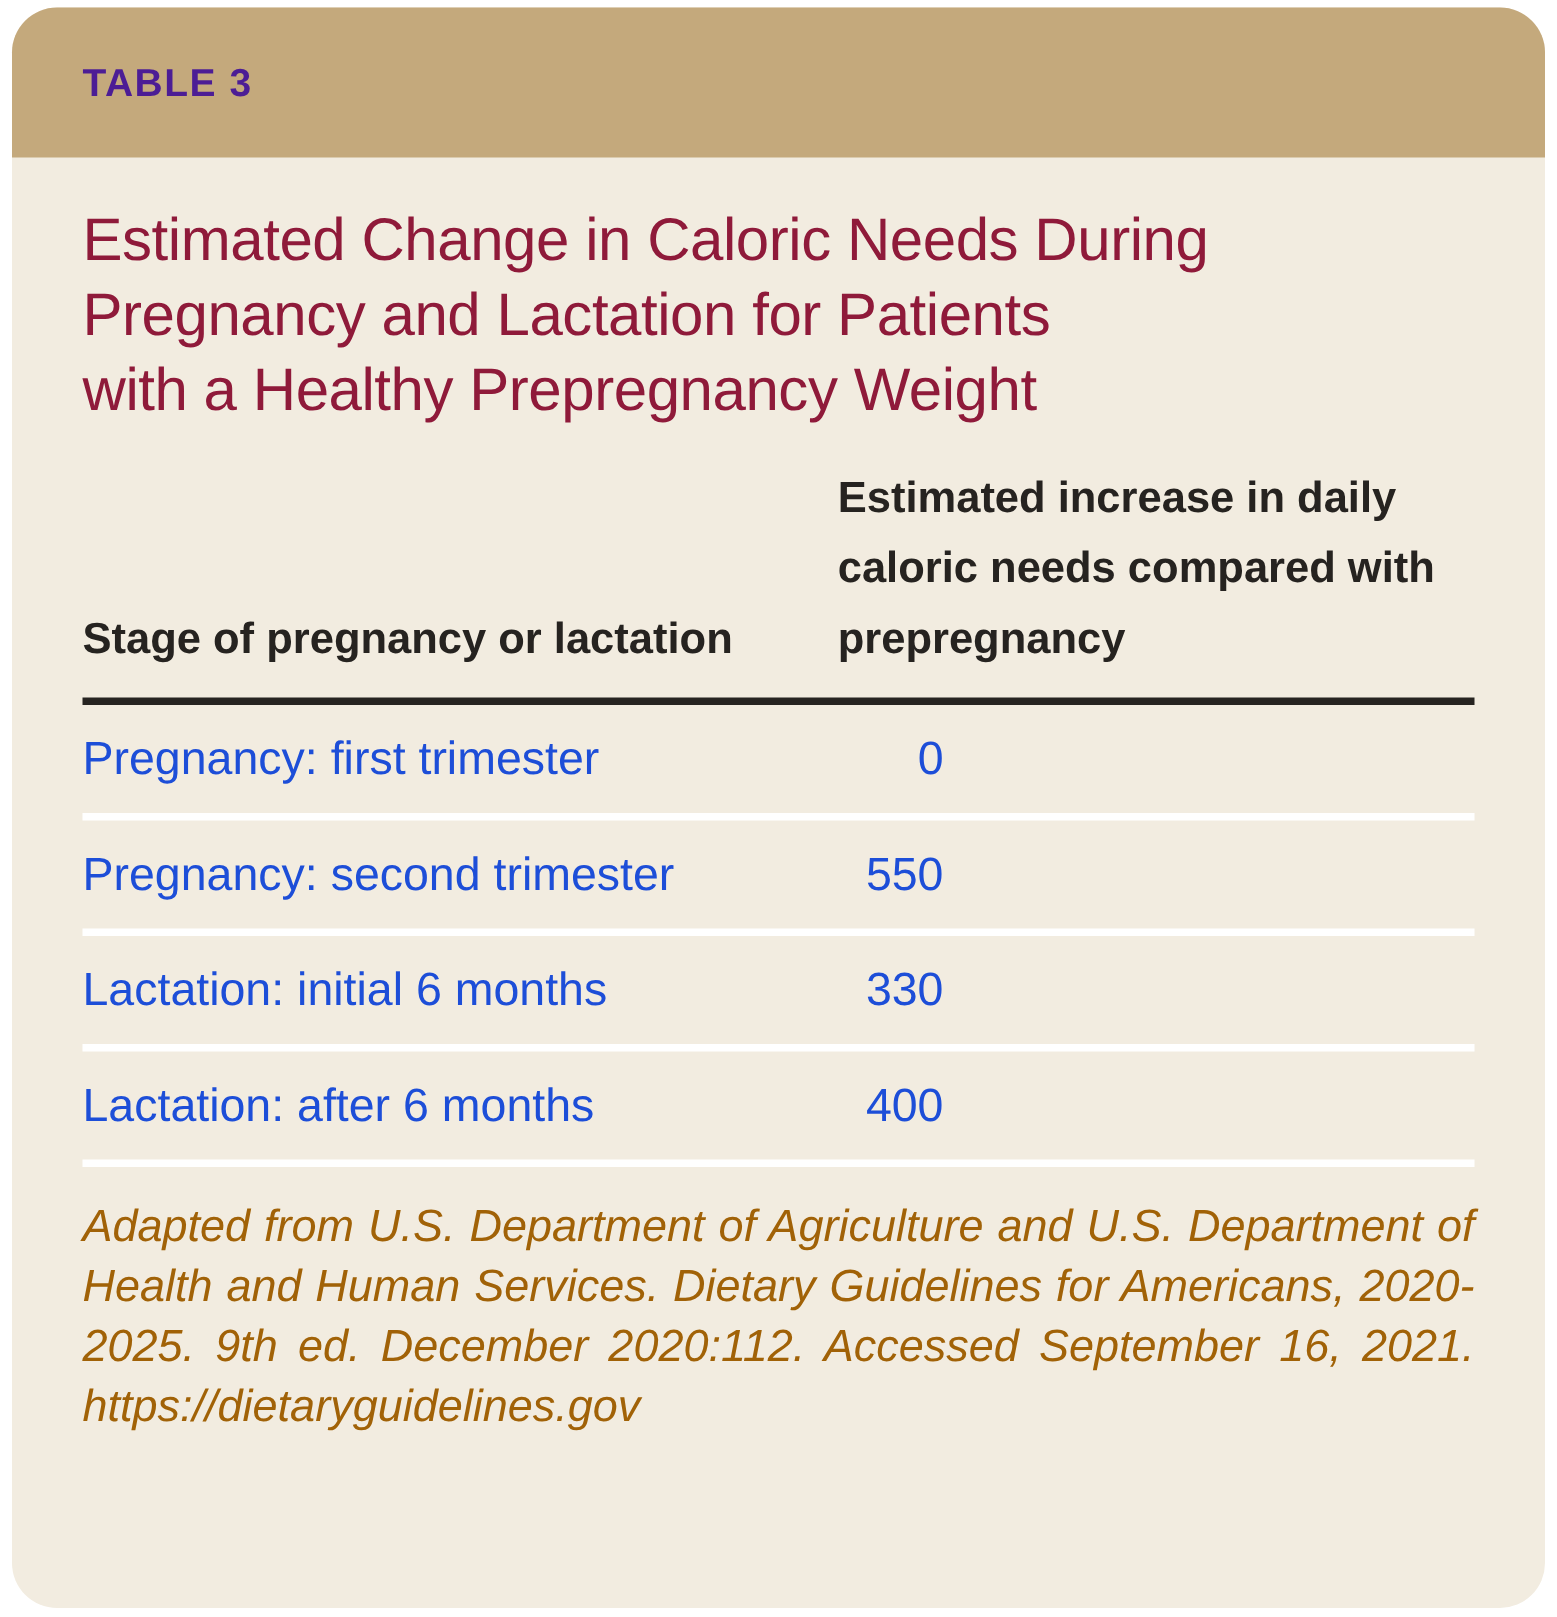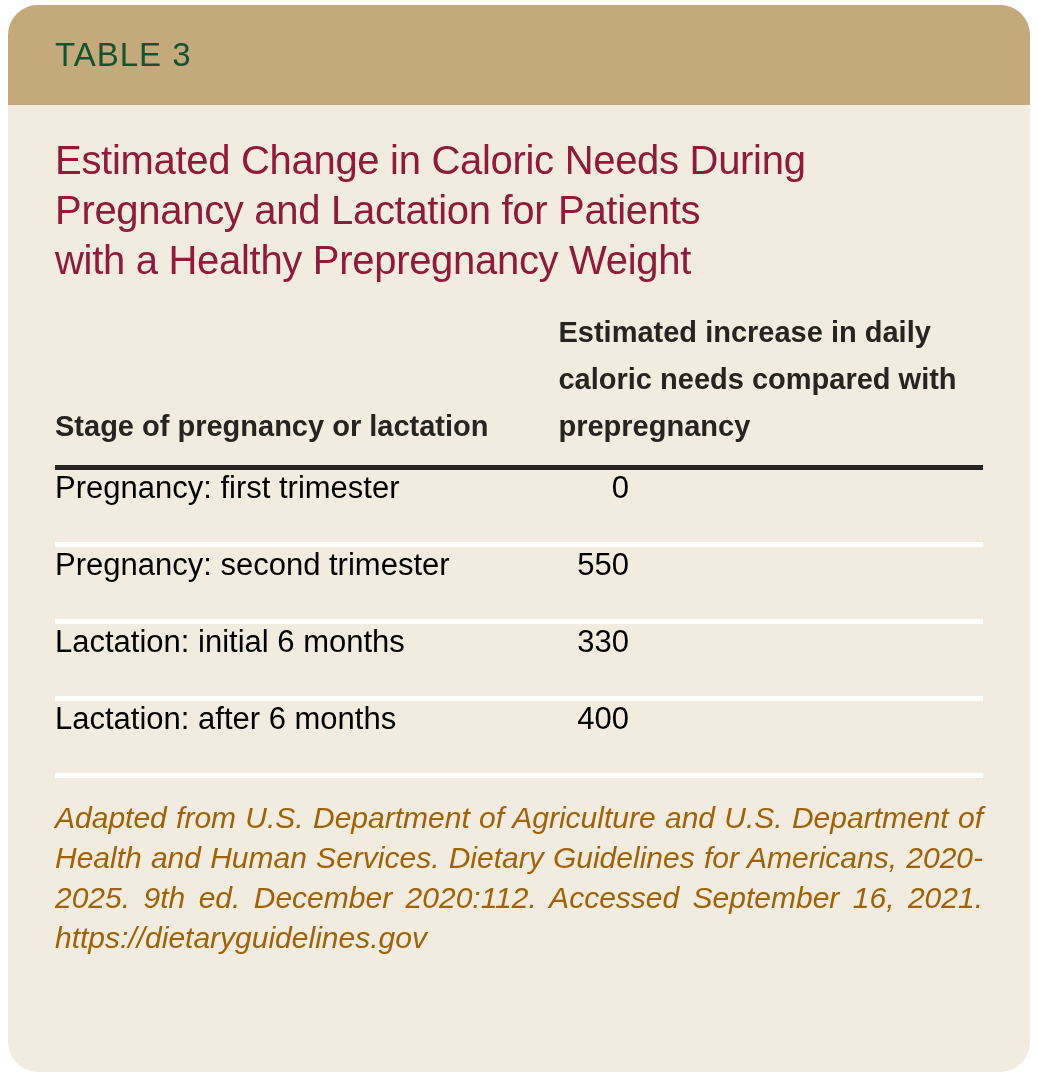--- a/index.html
+++ b/index.html
@@ -22,23 +22,23 @@
   }
   .band {
     height: 100px;
     background: #c4a97c;
     border-radius: 30px 30px 0 0;
     display: flex;
     align-items: center;
     padding: 0 47px;
   }
   .band-label {
-    font-size: 33px;
-    font-weight: normal;
-    color: #14532d;
+    font-size: 26px;
+    font-weight: bold;
+    color: #4c1d95;
     letter-spacing: 1px;
   }
   .content {
     padding: 0 47px;
   }
   .title {
     margin-top: 30px;
     font-size: 40px;
     line-height: 50px;
     font-weight: normal;
@@ -60,25 +60,25 @@
     line-height: 47px;
     margin-top: 35px;
   }
   .th2 {
     width: 430px;
     font-size: 29px;
     line-height: 47px;
   }
   .trow {
     display: flex;
-    align-items: flex-start;
+    align-items: center;
     height: 72px;
     border-bottom: 5px solid #ffffff;
     font-size: 31px;
-    color: #000000;
+    color: #1d4ed8;
   }
   .cell-stage {
     width: 510px;
   }
   .cell-value {
     width: 64px;
     text-align: right;
   }
   .footnote {
     margin-top: 20px;

